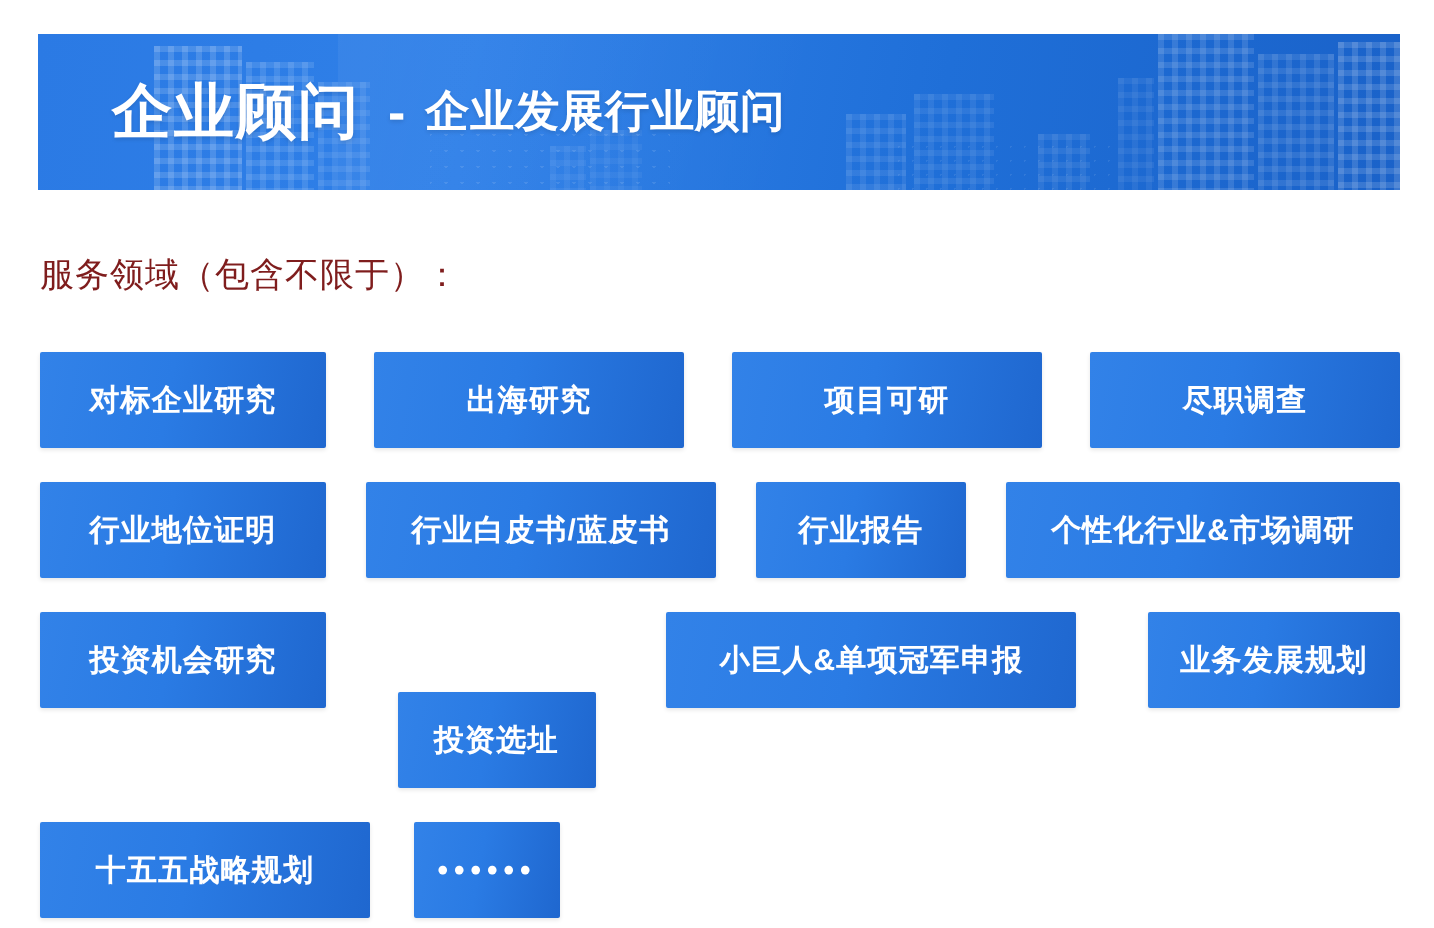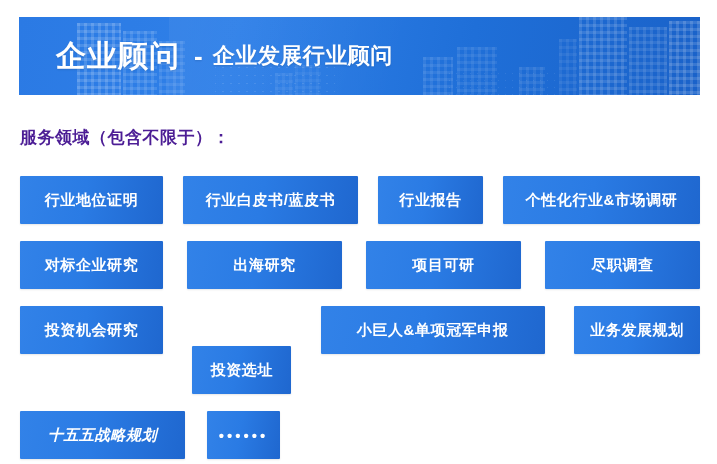--- a/index.html
+++ b/index.html
@@ -101,22 +101,22 @@
     font-weight: 700;
     letter-spacing: .5px;
   }
 
   
   .section-label {
     position: absolute;
     left: 20px;
     top: 126px;
     font-size: 17px;
-    font-weight: 700;
-    color: #4c1d95;
+    font-weight: 400;
+    color: #7f1d1d;
     letter-spacing: .5px;
   }
 
   
   .tag-rows {
     position: absolute;
     left: 20px;
     top: 176px;
     width: 680px;
   }
@@ -177,61 +177,61 @@
     <span class="title-dash">-</span>
     <span class="title-sub">企业发展行业顾问</span>
   </div>
 </div>
 
 <div class="section-label">服务领域（包含不限于）：</div>
 
 <div class="tag-rows" id="tag-rows">
     <div class="tag-row">
       <div class="tag" style="width: 143px;">
+        <span>对标企业研究</span>
+      </div>
+      <div class="tag" style="width: 155px;">
+        <span>出海研究</span>
+      </div>
+      <div class="tag" style="width: 155px;">
+        <span>项目可研</span>
+      </div>
+      <div class="tag" style="width: 155px;">
+        <span>尽职调查</span>
+      </div>
+    </div>
+    <div class="tag-row">
+      <div class="tag" style="width: 143px;">
         <span>行业地位证明</span>
       </div>
       <div class="tag" style="width: 175px;">
         <span>行业白皮书/蓝皮书</span>
       </div>
       <div class="tag" style="width: 105px;">
         <span>行业报告</span>
       </div>
       <div class="tag" style="width: 197px;">
         <span>个性化行业&amp;市场调研</span>
-      </div>
-    </div>
-    <div class="tag-row">
-      <div class="tag" style="width: 143px;">
-        <span>对标企业研究</span>
-      </div>
-      <div class="tag" style="width: 155px;">
-        <span>出海研究</span>
-      </div>
-      <div class="tag" style="width: 155px;">
-        <span>项目可研</span>
-      </div>
-      <div class="tag" style="width: 155px;">
-        <span>尽职调查</span>
       </div>
     </div>
     <div class="tag-row">
       <div class="tag" style="width: 143px; justify-content: center;">
         <span>投资机会研究</span>
       </div>
       <div class="tag" style="width: 99px; margin-top: 40px;">
         <span>投资选址</span>
       </div>
-      <div class="tag" style="width: 224px;">
+      <div class="tag" style="width: 205px;">
         <span>小巨人&amp;单项冠军申报</span>
       </div>
       <div class="tag" style="width: 126px;">
         <span>业务发展规划</span>
       </div>
     </div>
     <div class="tag-row last">
-      <div class="tag" style="width: 165px; font-style: italic;">
+      <div class="tag" style="width: 165px;">
         <span>十五五战略规划</span>
       </div>
       <div class="tag" style="width: 73px;">
         <span class="dots">••••••</span>
       </div>
     </div>
   </div>
 
 </body></html>

